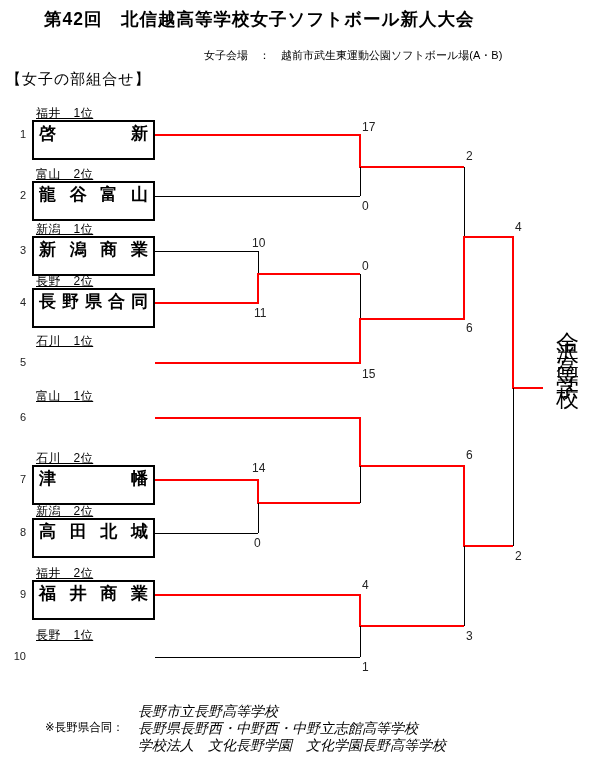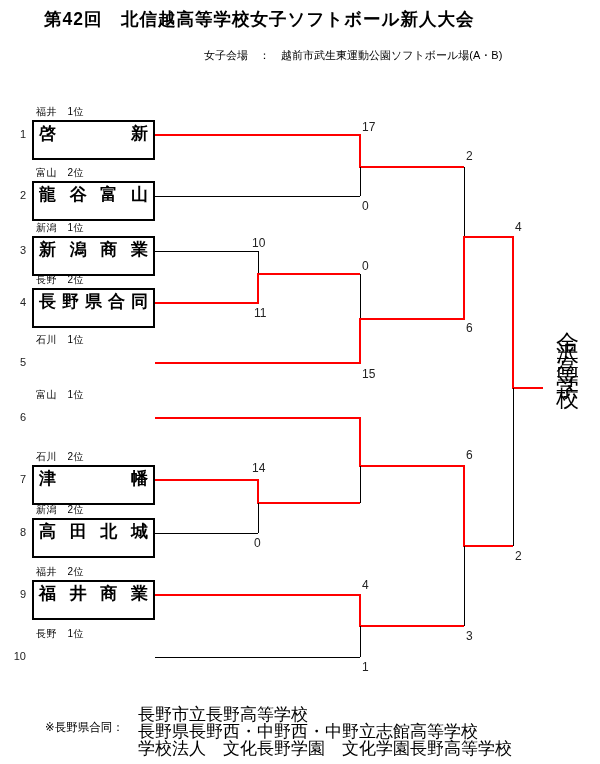--- a/index.html
+++ b/index.html
@@ -15,40 +15,41 @@
   .h{height:1px;}
   .v{width:1px;}
   .h.red{height:2px;}
   .v.red{width:2px;}
   .red{background:#ff0000;}
   .blk{background:#000000;}
 
   
   .team{position:absolute;left:0;width:170px;height:46px;}
   .tno{position:absolute;left:0;top:23px;width:26px;text-align:right;font-size:11px;color:#222;}
-  .seed{position:absolute;left:36px;top:0;font-size:10px;white-space:nowrap;letter-spacing:0.5px;}
+  .seed{position:absolute;left:36px;top:0;font-size:12px;text-decoration:underline;white-space:nowrap;letter-spacing:0.5px;}
   .tbox{position:absolute;left:32px;top:15px;width:123px;height:40px;border:2px solid #000;
         box-sizing:border-box;background:#fff;font-size:17px;font-weight:bold;line-height:24px;
         padding:0 5px;text-align:justify;text-align-last:justify;text-justify:inter-character;overflow:hidden;}
 
   .sc{position:absolute;font-size:12px;color:#222;white-space:nowrap;}
 
   .champ{position:absolute;left:553px;top:313px;writing-mode:vertical-rl;font-size:23px;
          letter-spacing:11px;white-space:nowrap;}
 
   .footlbl{position:absolute;left:45px;top:720px;font-size:11.5px;white-space:nowrap;text-align:center;}
-  .footline{position:absolute;left:138px;font-size:17px;white-space:nowrap;}
+  .footline{position:absolute;left:138px;font-size:14px;white-space:nowrap;font-style:italic;}
 </style>
 </head>
 <body>
 
 <div id="page">
 
   <div class="title">第42回　北信越高等学校女子ソフトボール新人大会</div>
   <div class="venue">女子会場　：　越前市武生東運動公園ソフトボール場(A・B)</div>
+  <div class="section">【女子の部組合せ】</div>
 
   <div class="team" style="top:105px">
     <span class="tno">1</span>
     <span class="seed">福井　1位</span>
     <div class="tbox">啓新</div>
   </div>
   <div class="team" style="top:166px">
     <span class="tno">2</span>
     <span class="seed">富山　2位</span>
     <div class="tbox">龍谷富山</div>

